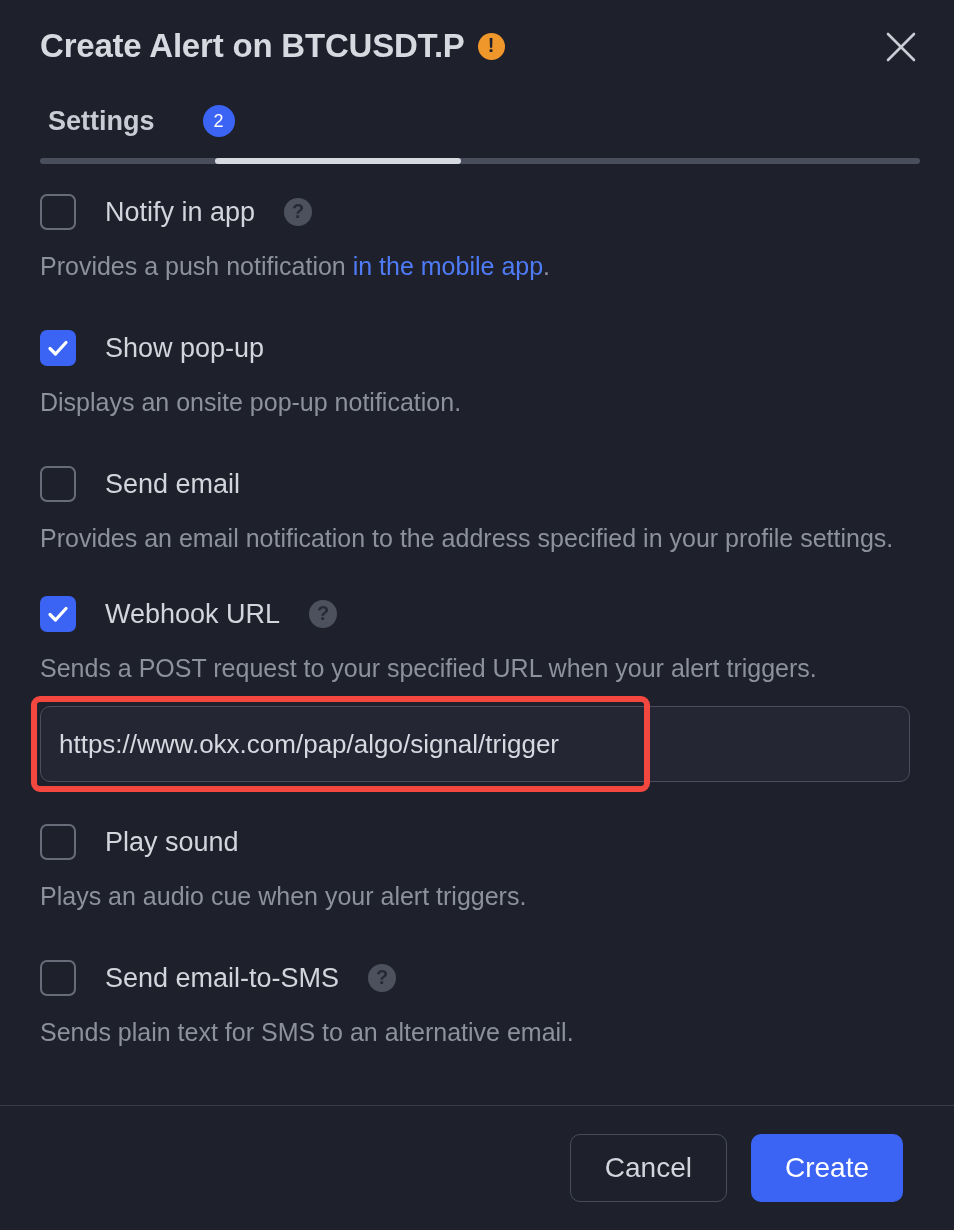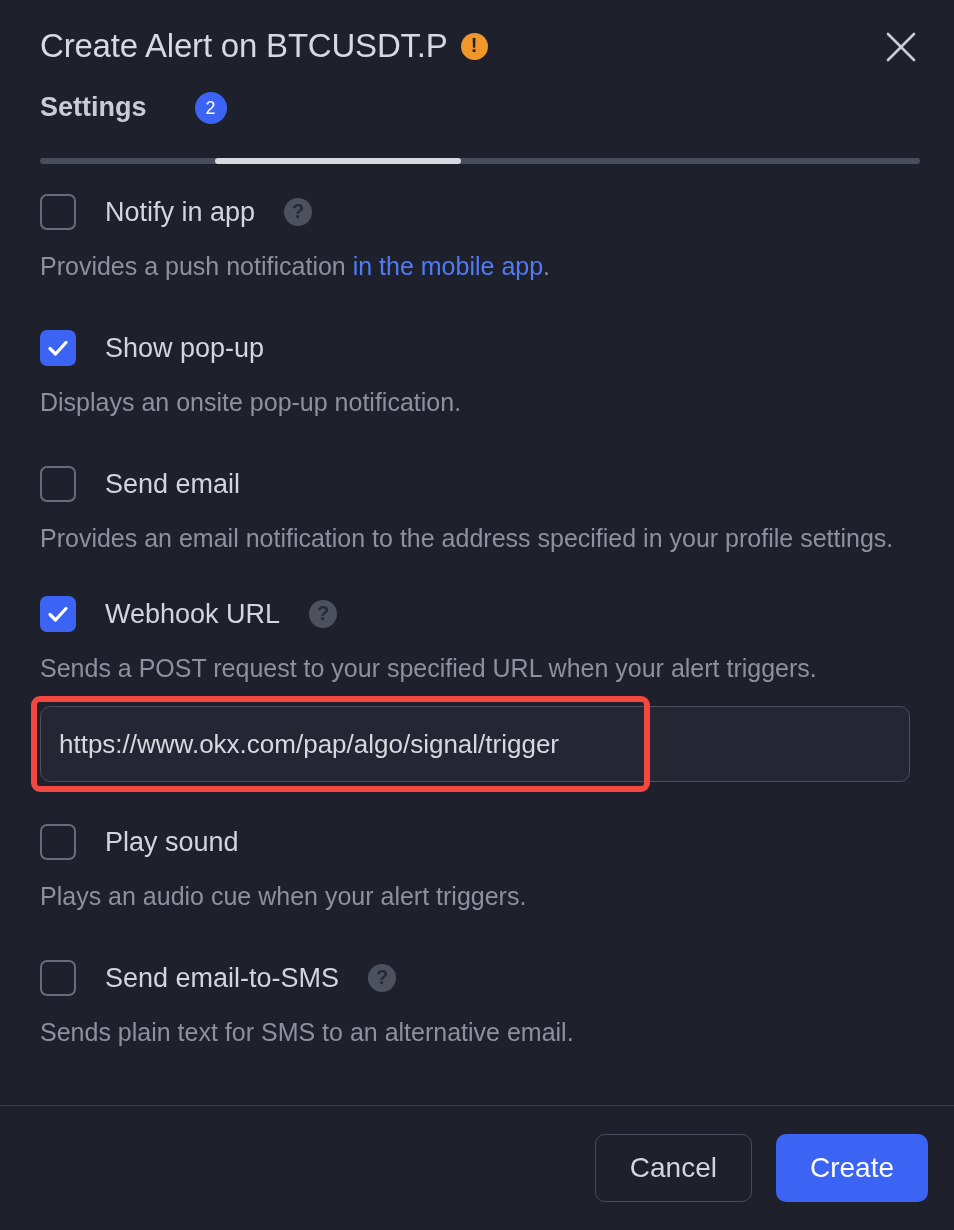--- a/index.html
+++ b/index.html
@@ -32,21 +32,21 @@
   }
 
   .title-wrap {
     display: flex;
     align-items: center;
     gap: 13px;
   }
 
   .title {
     font-size: 33px;
-    font-weight: 400;
+    font-weight: 700;
     color: #d6d9e0;
     letter-spacing: -0.2px;
     white-space: nowrap;
   }
 
   .warn-icon {
     width: 27px;
     height: 27px;
     border-radius: 50%;
     background: #f0972b;
@@ -77,23 +77,24 @@
   .close-btn svg { display: block; }
 
   
   .tabs {
     flex: 0 0 auto;
     padding: 0 40px;
     position: relative;
   }
   .tabs-row {
     display: flex;
-    align-items: flex-start;
+    align-items: center;
     gap: 48px;
     height: 58px;
+    margin-left: 8px;
   }
   .tab {
     display: flex;
     align-items: center;
     gap: 12px;
     cursor: pointer;
   }
   .tab-label {
     font-size: 27px;
     font-weight: 700;
@@ -237,21 +238,21 @@
   }
 
   
   .footer {
     flex: 0 0 125px;
     border-top: 1.5px solid #383c49;
     display: flex;
     align-items: center;
     justify-content: flex-end;
     gap: 24px;
-    padding: 0 26px;
+    padding: 0 51px;
   }
   .btn {
     height: 68px;
     border-radius: 10px;
     font-family: "Liberation Sans", sans-serif;
     font-size: 28px;
     padding: 0 34px;
     cursor: pointer;
     border: none;
   }

